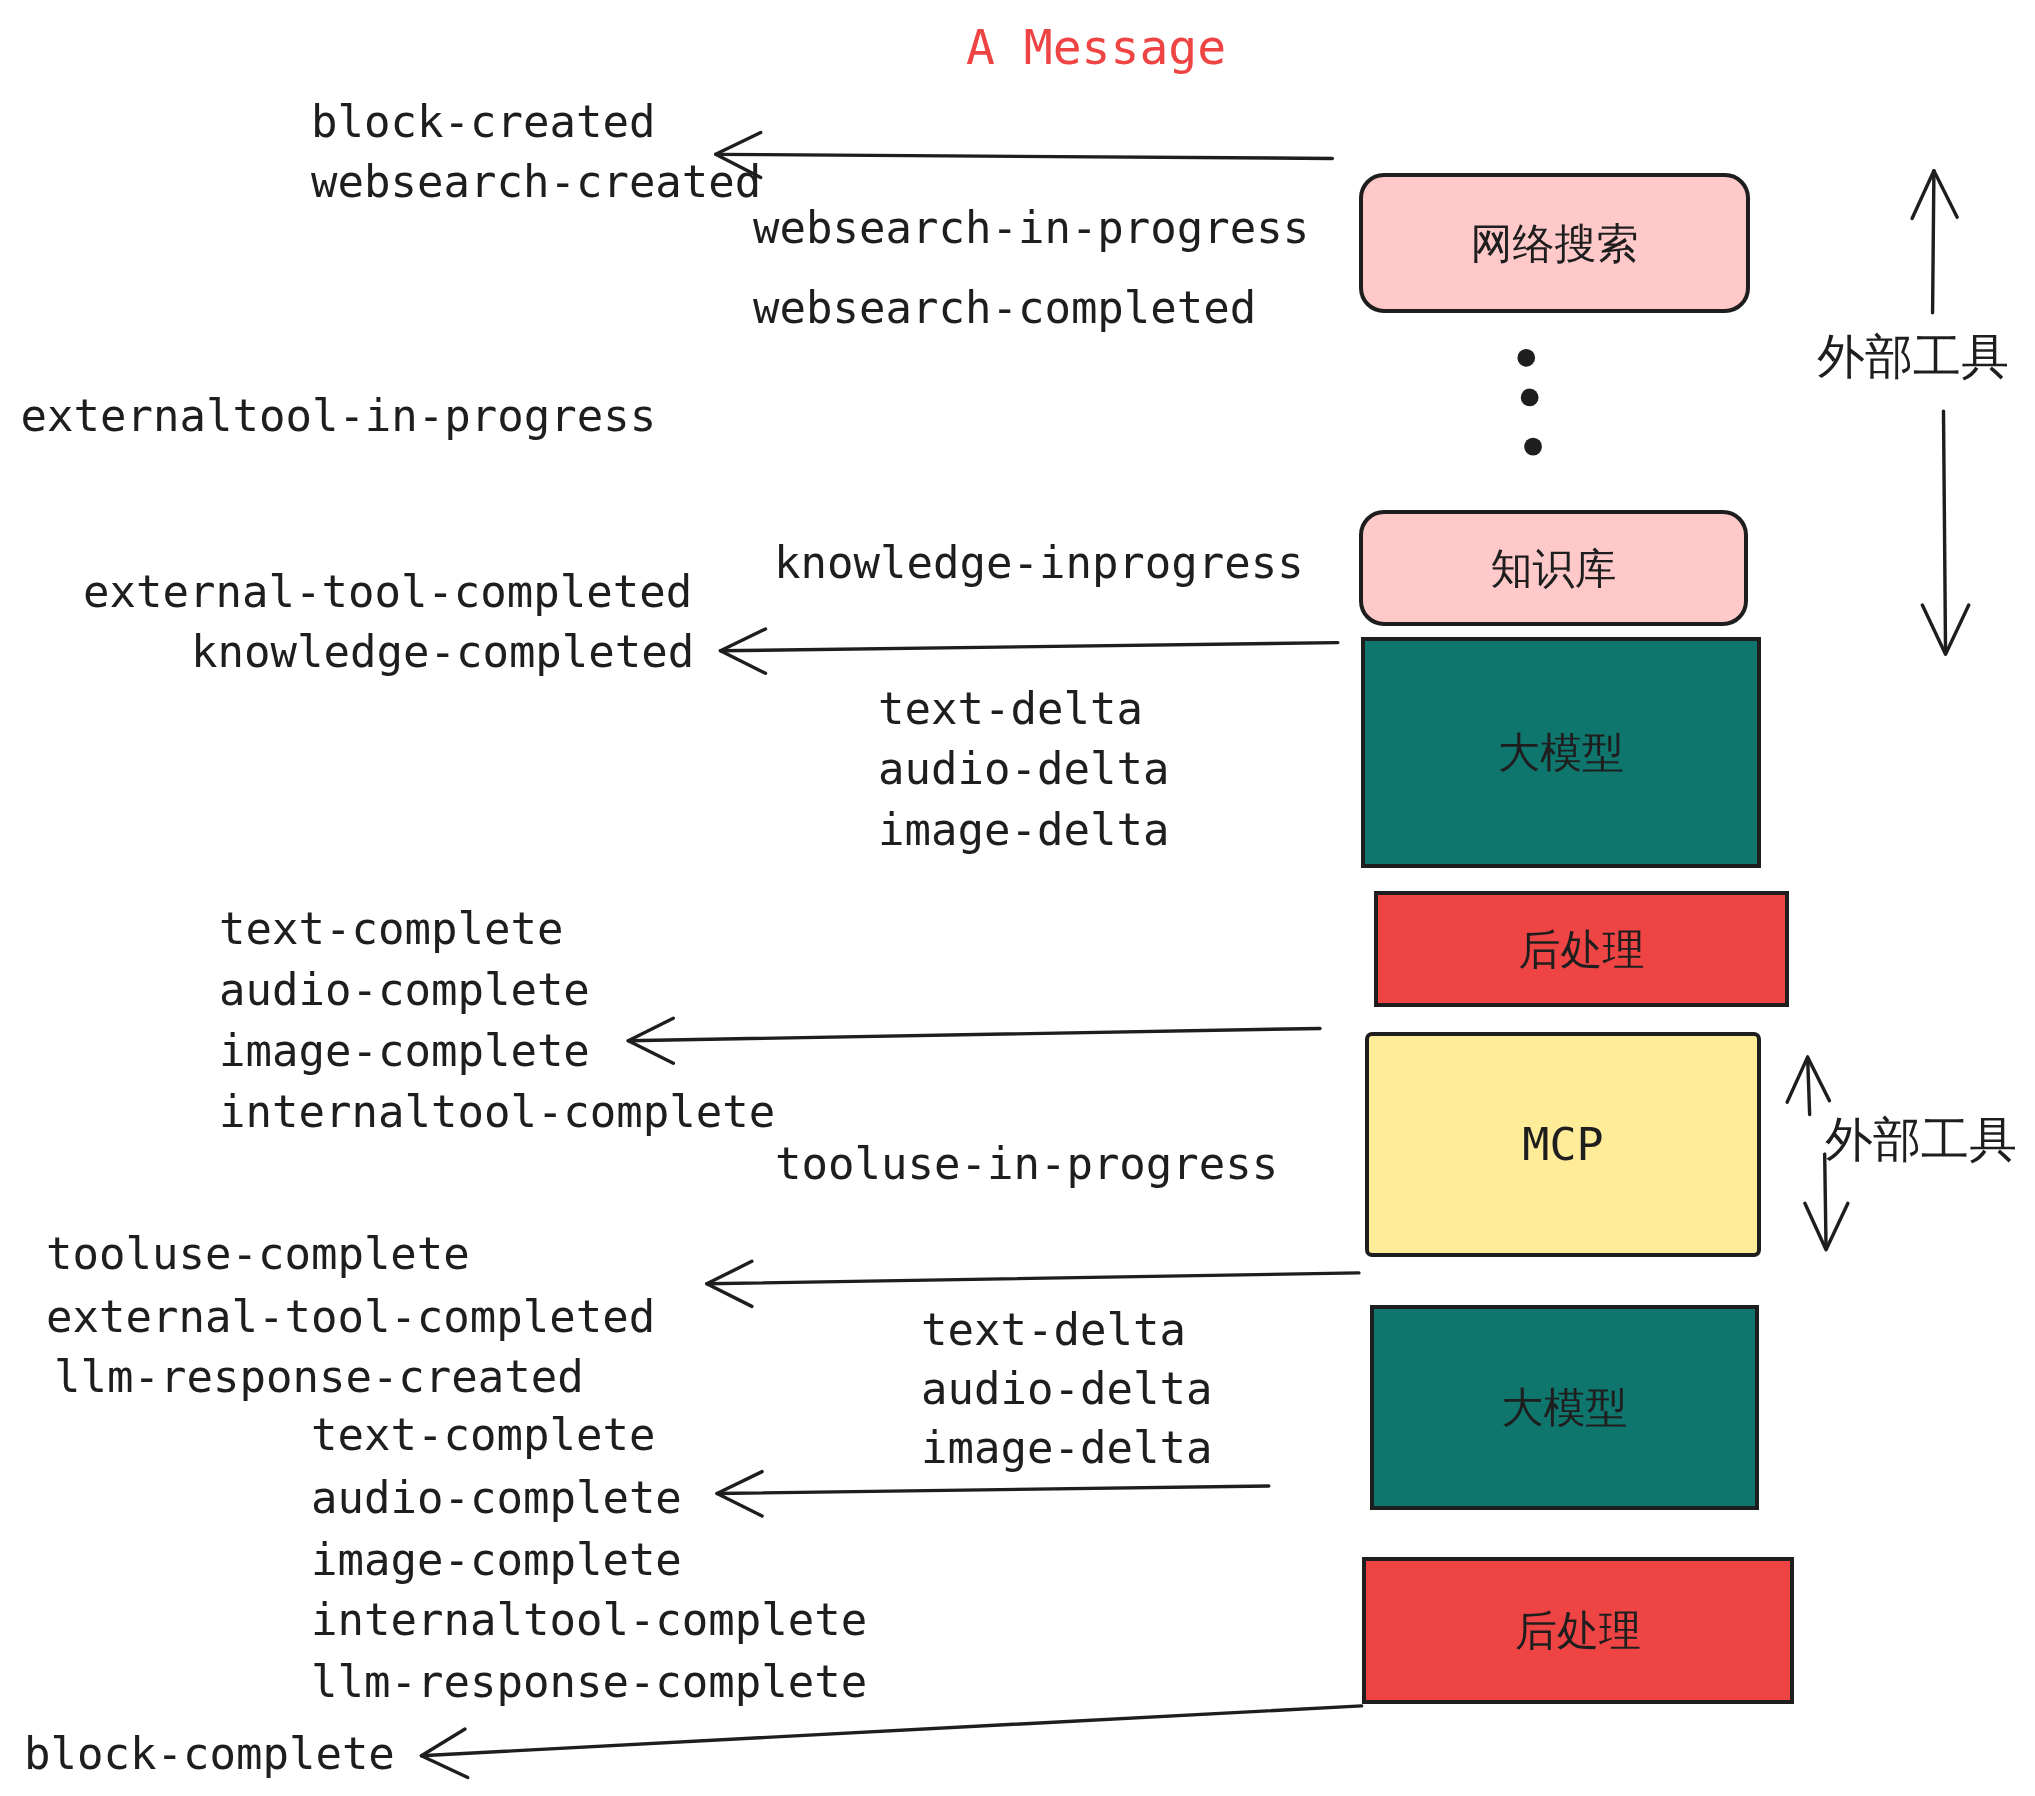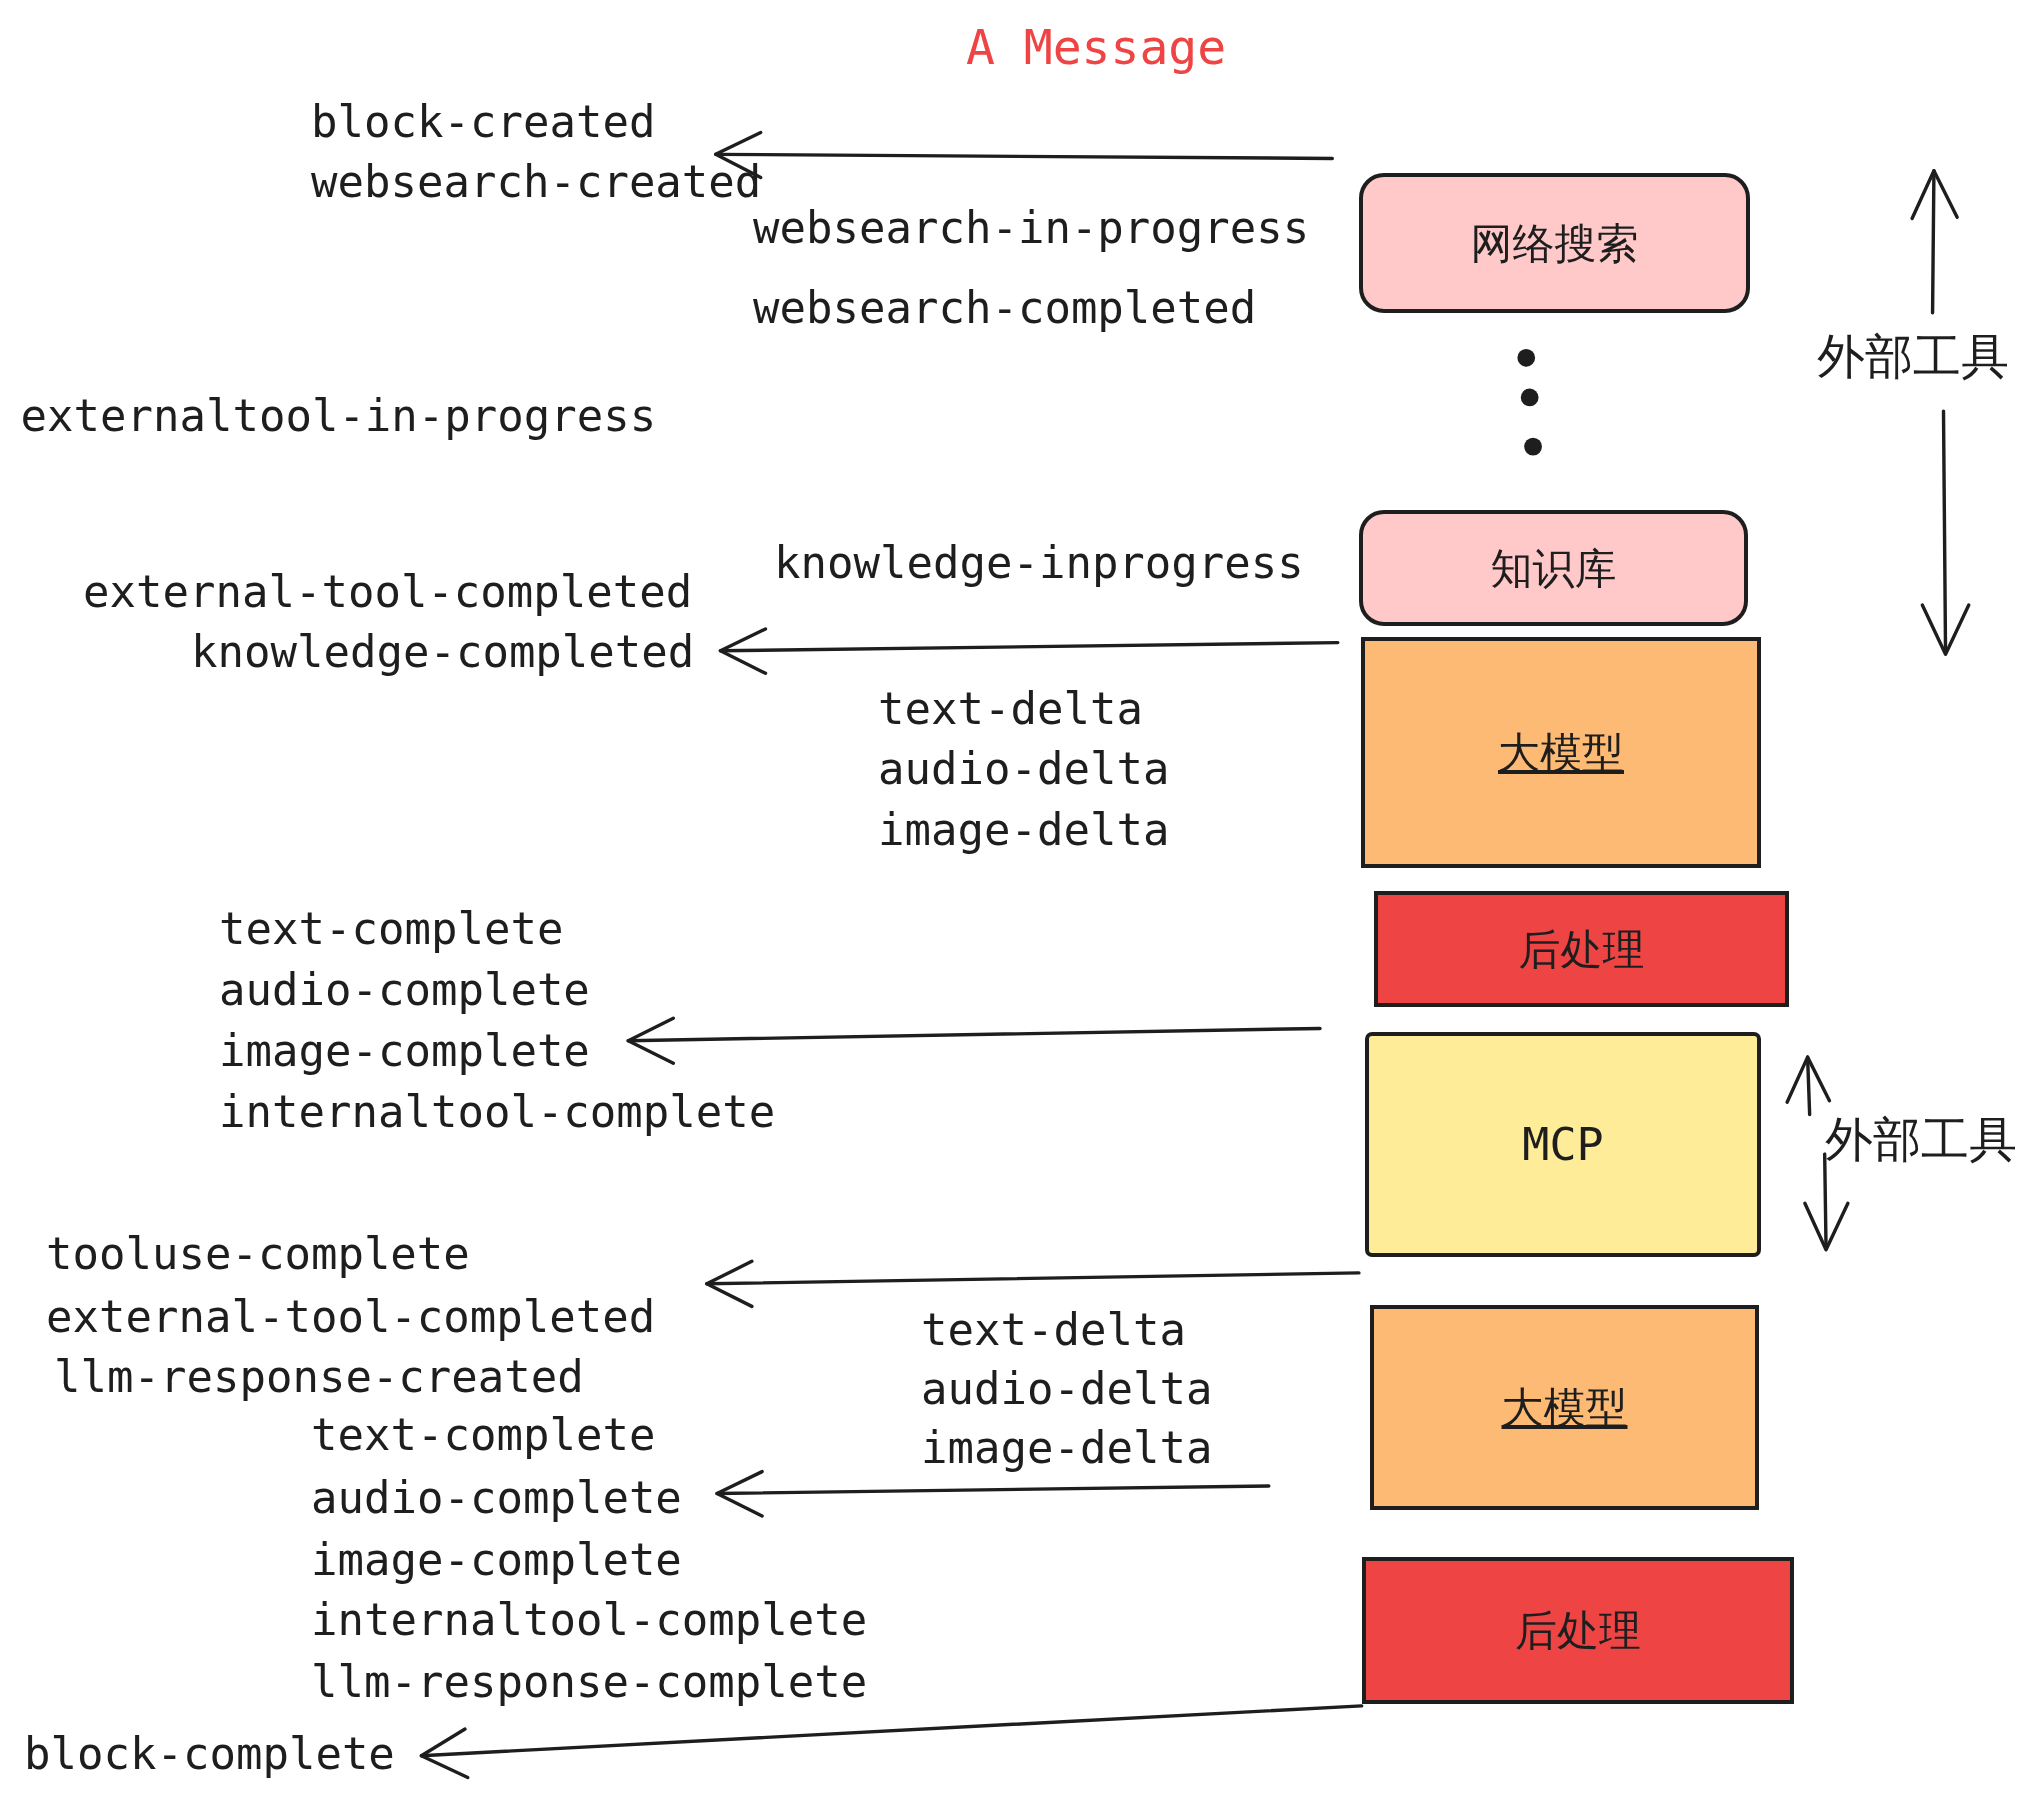--- a/index.html
+++ b/index.html
@@ -31,21 +31,21 @@
     border:4.1px solid #1e1e1e;
     display:flex;align-items:center;justify-content:center;
   }
   .box .lbl{
     font:42px/55px "DejaVu Sans",sans-serif;
     color:#1e1e1e;
     white-space:nowrap;
   }
   .box .lbl.mono{font:45px/55px "DejaVu Sans Mono",monospace;}
   .fill-pink{background:#ffc9c9;border-radius:25px;}
-  .fill-green{background:#fdba74;text-decoration:underline;}
+  .fill-green{background:#0f766e;}
   .fill-yellow{background:#ffec99;border-radius:7px;}
   .fill-white{background:#ef4444;}
   .side-label{
     position:absolute;
     font:48px/55px "DejaVu Sans",sans-serif;
     color:#1e1e1e;
     white-space:nowrap;
   }
 </style>
 </head>
@@ -122,20 +122,21 @@
   <div class="evt" style="left:774px;top:538px;">knowledge-inprogress</div>
   <div class="evt" style="left:83px;top:567px;">external-tool-completed</div>
   <div class="evt" style="left:191px;top:627px;">knowledge-completed</div>
   <div class="evt" style="left:878px;top:684px;">text-delta</div>
   <div class="evt" style="left:878px;top:744px;">audio-delta</div>
   <div class="evt" style="left:878px;top:805px;">image-delta</div>
   <div class="evt" style="left:219px;top:904px;">text-complete</div>
   <div class="evt" style="left:219px;top:965px;">audio-complete</div>
   <div class="evt" style="left:219px;top:1026px;">image-complete</div>
   <div class="evt" style="left:219px;top:1087px;">internaltool-complete</div>
+  <div class="evt" style="left:775px;top:1139px;">tooluse-in-progress</div>
   <div class="evt" style="left:46px;top:1229px;">tooluse-complete</div>
   <div class="evt" style="left:46px;top:1292px;">external-tool-completed</div>
   <div class="evt" style="left:54px;top:1352px;">llm-response-created</div>
   <div class="evt" style="left:921px;top:1305px;">text-delta</div>
   <div class="evt" style="left:921px;top:1364px;">audio-delta</div>
   <div class="evt" style="left:921px;top:1423px;">image-delta</div>
   <div class="evt" style="left:311px;top:1410px;">text-complete</div>
   <div class="evt" style="left:311px;top:1473px;">audio-complete</div>
   <div class="evt" style="left:311px;top:1535px;">image-complete</div>
   <div class="evt" style="left:311px;top:1595px;">internaltool-complete</div>

